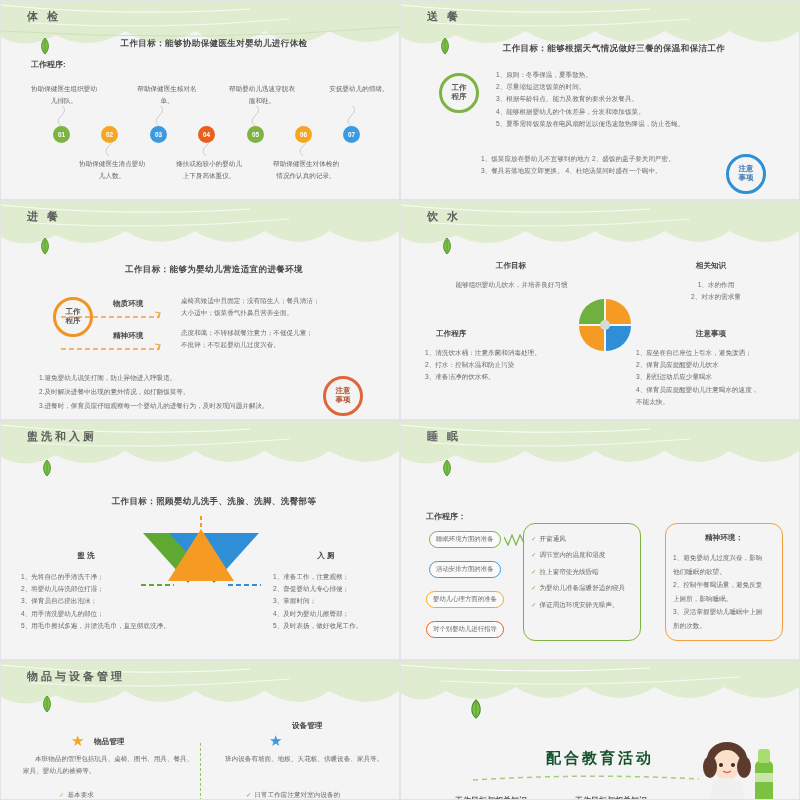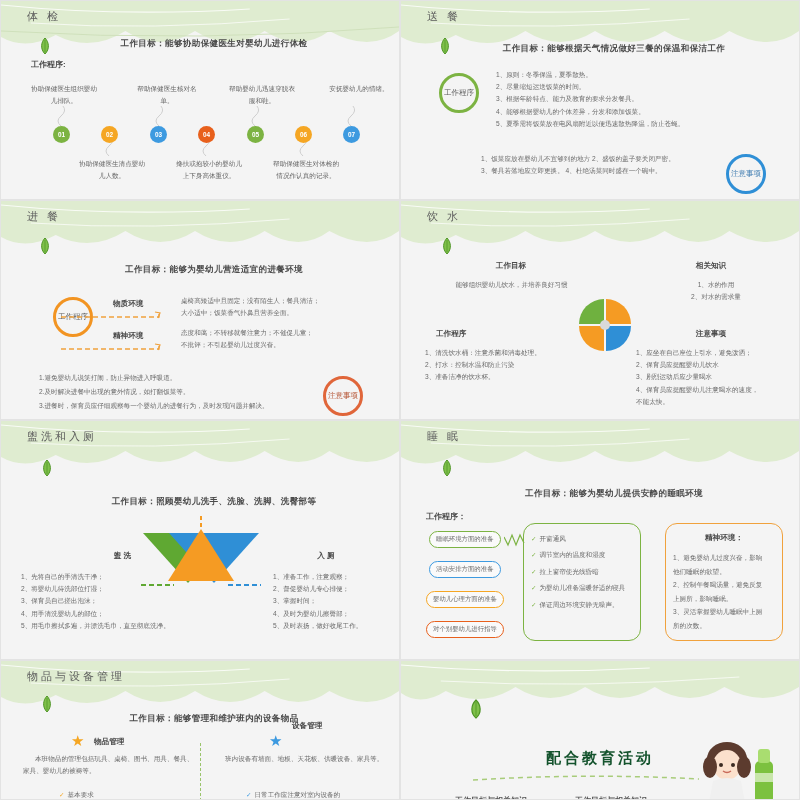--- a/index.html
+++ b/index.html
@@ -22,36 +22,36 @@
     overflow: hidden;
   }
   
   .leafband {
     position: absolute; top: 0; left: 0; right: 0; height: 52px;
     pointer-events: none;
   }
   .leafband svg { display: block; width: 100%; height: 100%; }
   .slide-title {
     position: absolute; left: 26px; top: 8px;
-    font-size: 11px; font-weight: normal; color: #5d5d5d;
+    font-size: 11px; font-weight: bold; color: #5d5d5d;
     letter-spacing: 3px; z-index: 5;
     font-family: "Liberation Sans", sans-serif;
   }
   .goal {
     position: absolute; left: 0; right: 0;
     text-align: center; font-size: 8.5px; font-weight: bold;
     color: #4a4a4a; letter-spacing: .4px; padding-left: 28px;
   }
   .proc-label {
     position: absolute; font-size: 8px; font-weight: bold; color: #4a4a4a;
   }
   .badge-circle {
     position: absolute; width: 40px; height: 40px; border-radius: 50%;
-    display: flex; flex-direction: row; align-items: center; justify-content: center;
-    font-size: 7.5px; font-weight: normal; line-height: 1.15;
+    display: flex; flex-direction: column; align-items: center; justify-content: center;
+    font-size: 7.5px; font-weight: bold; line-height: 1.15;
   }
   .badge-green { border: 3px solid #7cb342; color: #5b5b5b; }
   .badge-orange { border: 3px solid #f29422; color: #5b5b5b; }
   .badge-blue { border: 3px solid #2f8fd6; color: #3f7cb0; }
   .badge-red { border: 3px solid #e0663a; color: #b45232; }
   .txt { position: absolute; font-size: 6.6px; color: #6a6a6a; line-height: 1.85; }
   .num-dot {
     position: absolute; width: 17px; height: 17px; border-radius: 50%;
     display: flex; align-items: center; justify-content: center;
     color: #fff; font-size: 6.4px; font-weight: bold;
@@ -284,21 +284,21 @@
 
     <svg style="position:absolute;left:130px;top:92px;width:140px;height:80px" viewBox="0 0 140 80">
       <path d="M12,20 L102,20 L57,70 Z" fill="#5fa832"></path>
       <path d="M38,20 L128,20 L83,70 Z" fill="#2f8fd6"></path>
       <path d="M70,16 L103,68 L37,68 Z" fill="#f59b23"></path>
       <path d="M70,14 L70,0" stroke="#f59b23" stroke-width="2" stroke-dasharray="4,3" fill="none"></path>
       <path d="M10,72 L43,72" stroke="#5fa832" stroke-width="2" stroke-dasharray="5,3" fill="none"></path>
       <path d="M97,72 L130,72" stroke="#2f8fd6" stroke-width="2" stroke-dasharray="5,3" fill="none"></path>
     </svg>
 
-    <div class="kv-title" style="position:absolute;left:40px;top:130px;width:90px;text-align:right">盥 洗</div>
+    <div class="kv-title" style="position:absolute;left:40px;top:130px;width:90px;text-align:center">盥 洗</div>
     <div class="txt" style="left:20px;top:150px;width:185px">
       <div>1、先将自己的手清洗干净；</div>
       <div>2、将婴幼儿待洗部位打湿；</div>
       <div>3、保育员自己搓出泡沫；</div>
       <div>4、用手清洗婴幼儿的部位；</div>
       <div>5、用毛巾擦拭多遍，并漂洗毛巾，直至彻底洗净。</div>
     </div>
 
     <div class="kv-title" style="position:absolute;left:280px;top:130px;width:90px;text-align:center">入 厕</div>
     <div class="txt" style="left:272px;top:150px;width:185px">
@@ -316,21 +316,20 @@
         <path d="M0,0 L400,0 L400,30 Q370,52 330,30 Q300,52 265,30 Q230,52 195,30 Q160,52 125,30 Q90,52 55,34 Q25,50 0,36 Z" fill="#dfecd0"></path>
         <path d="M0,4 Q120,16 250,8" stroke="#fff" stroke-width="1.2" fill="none" opacity=".8"></path>
         <path d="M30,22 Q150,30 290,18" stroke="#fff" stroke-width="1" fill="none" opacity=".7"></path>
       </svg>
     </div>
     <svg style="position:absolute;left:40px;top:38px;width:12px;height:18px" viewBox="0 0 12 18">
       <path d="M6,1 C10,5 11,12 6,17 C1,12 2,5 6,1Z" fill="#7fc04a" stroke="#4e9425" stroke-width="1"></path>
       <path d="M6,3 L6,15" stroke="#4e9425" stroke-width=".7"></path>
     </svg>
     <div class="slide-title">睡 眠</div>
-    <div class="goal" style="top:67px">工作目标：能够为婴幼儿提供安静的睡眠环境</div>
     <div class="proc-label" style="left:25px;top:90px">工作程序：</div>
 
     <div class="pill" style="left:28px;top:110px;border:1.4px solid #7cb342">睡眠环境方面的准备</div>
     <div class="pill" style="left:28px;top:140px;border:1.4px solid #3d9ae0">活动安排方面的准备</div>
     <div class="pill" style="left:25px;top:170px;border:1.4px solid #f5a623">婴幼儿心理方面的准备</div>
     <div class="pill" style="left:25px;top:200px;border:1.4px solid #e8601c">对个别婴幼儿进行指导</div>
 
     <svg style="position:absolute;left:103px;top:112px;width:22px;height:16px" viewBox="0 0 22 16">
       <path d="M0,4 L4,12 L8,2 L12,12 L16,2 L20,10" stroke="#7cb342" stroke-width="1.2" fill="none"></path>
     </svg>
@@ -362,21 +361,20 @@
         <path d="M0,0 L400,0 L400,30 Q370,52 330,30 Q300,52 265,30 Q230,52 195,30 Q160,52 125,30 Q90,52 55,34 Q25,50 0,36 Z" fill="#dfecd0"></path>
         <path d="M0,4 Q120,16 250,8" stroke="#fff" stroke-width="1.2" fill="none" opacity=".8"></path>
         <path d="M30,22 Q150,30 290,18" stroke="#fff" stroke-width="1" fill="none" opacity=".7"></path>
       </svg>
     </div>
     <svg style="position:absolute;left:40px;top:34px;width:12px;height:18px" viewBox="0 0 12 18">
       <path d="M6,1 C10,5 11,12 6,17 C1,12 2,5 6,1Z" fill="#7fc04a" stroke="#4e9425" stroke-width="1"></path>
       <path d="M6,3 L6,15" stroke="#4e9425" stroke-width=".7"></path>
     </svg>
     <div class="slide-title">物品与设备管理</div>
-    <div class="goal" style="top:52px">工作目标：能够管理和维护班内的设备物品</div>
 
     <div class="divider-v" style="left:199px;top:82px;height:58px"></div>
 
     <div class="star" style="left:70px;top:72px;color:#f5a623">★</div>
     <div class="kv-title" style="position:absolute;left:93px;top:76px">物品管理</div>
     <div class="txt" style="left:22px;top:92px;width:175px;text-indent:12px">本班物品的管理包括玩具、桌椅、图书、用具、餐具、家具、婴幼儿的被褥等。</div>
     <div class="txt" style="left:58px;top:128px;width:140px"><span class="chk" style="color:#f5a623">✓</span><span>基本要求</span></div>
 
     <div class="star" style="left:268px;top:72px;color:#3d9ae0">★</div>
     <div class="kv-title" style="position:absolute;left:291px;top:60px">设备管理</div>

